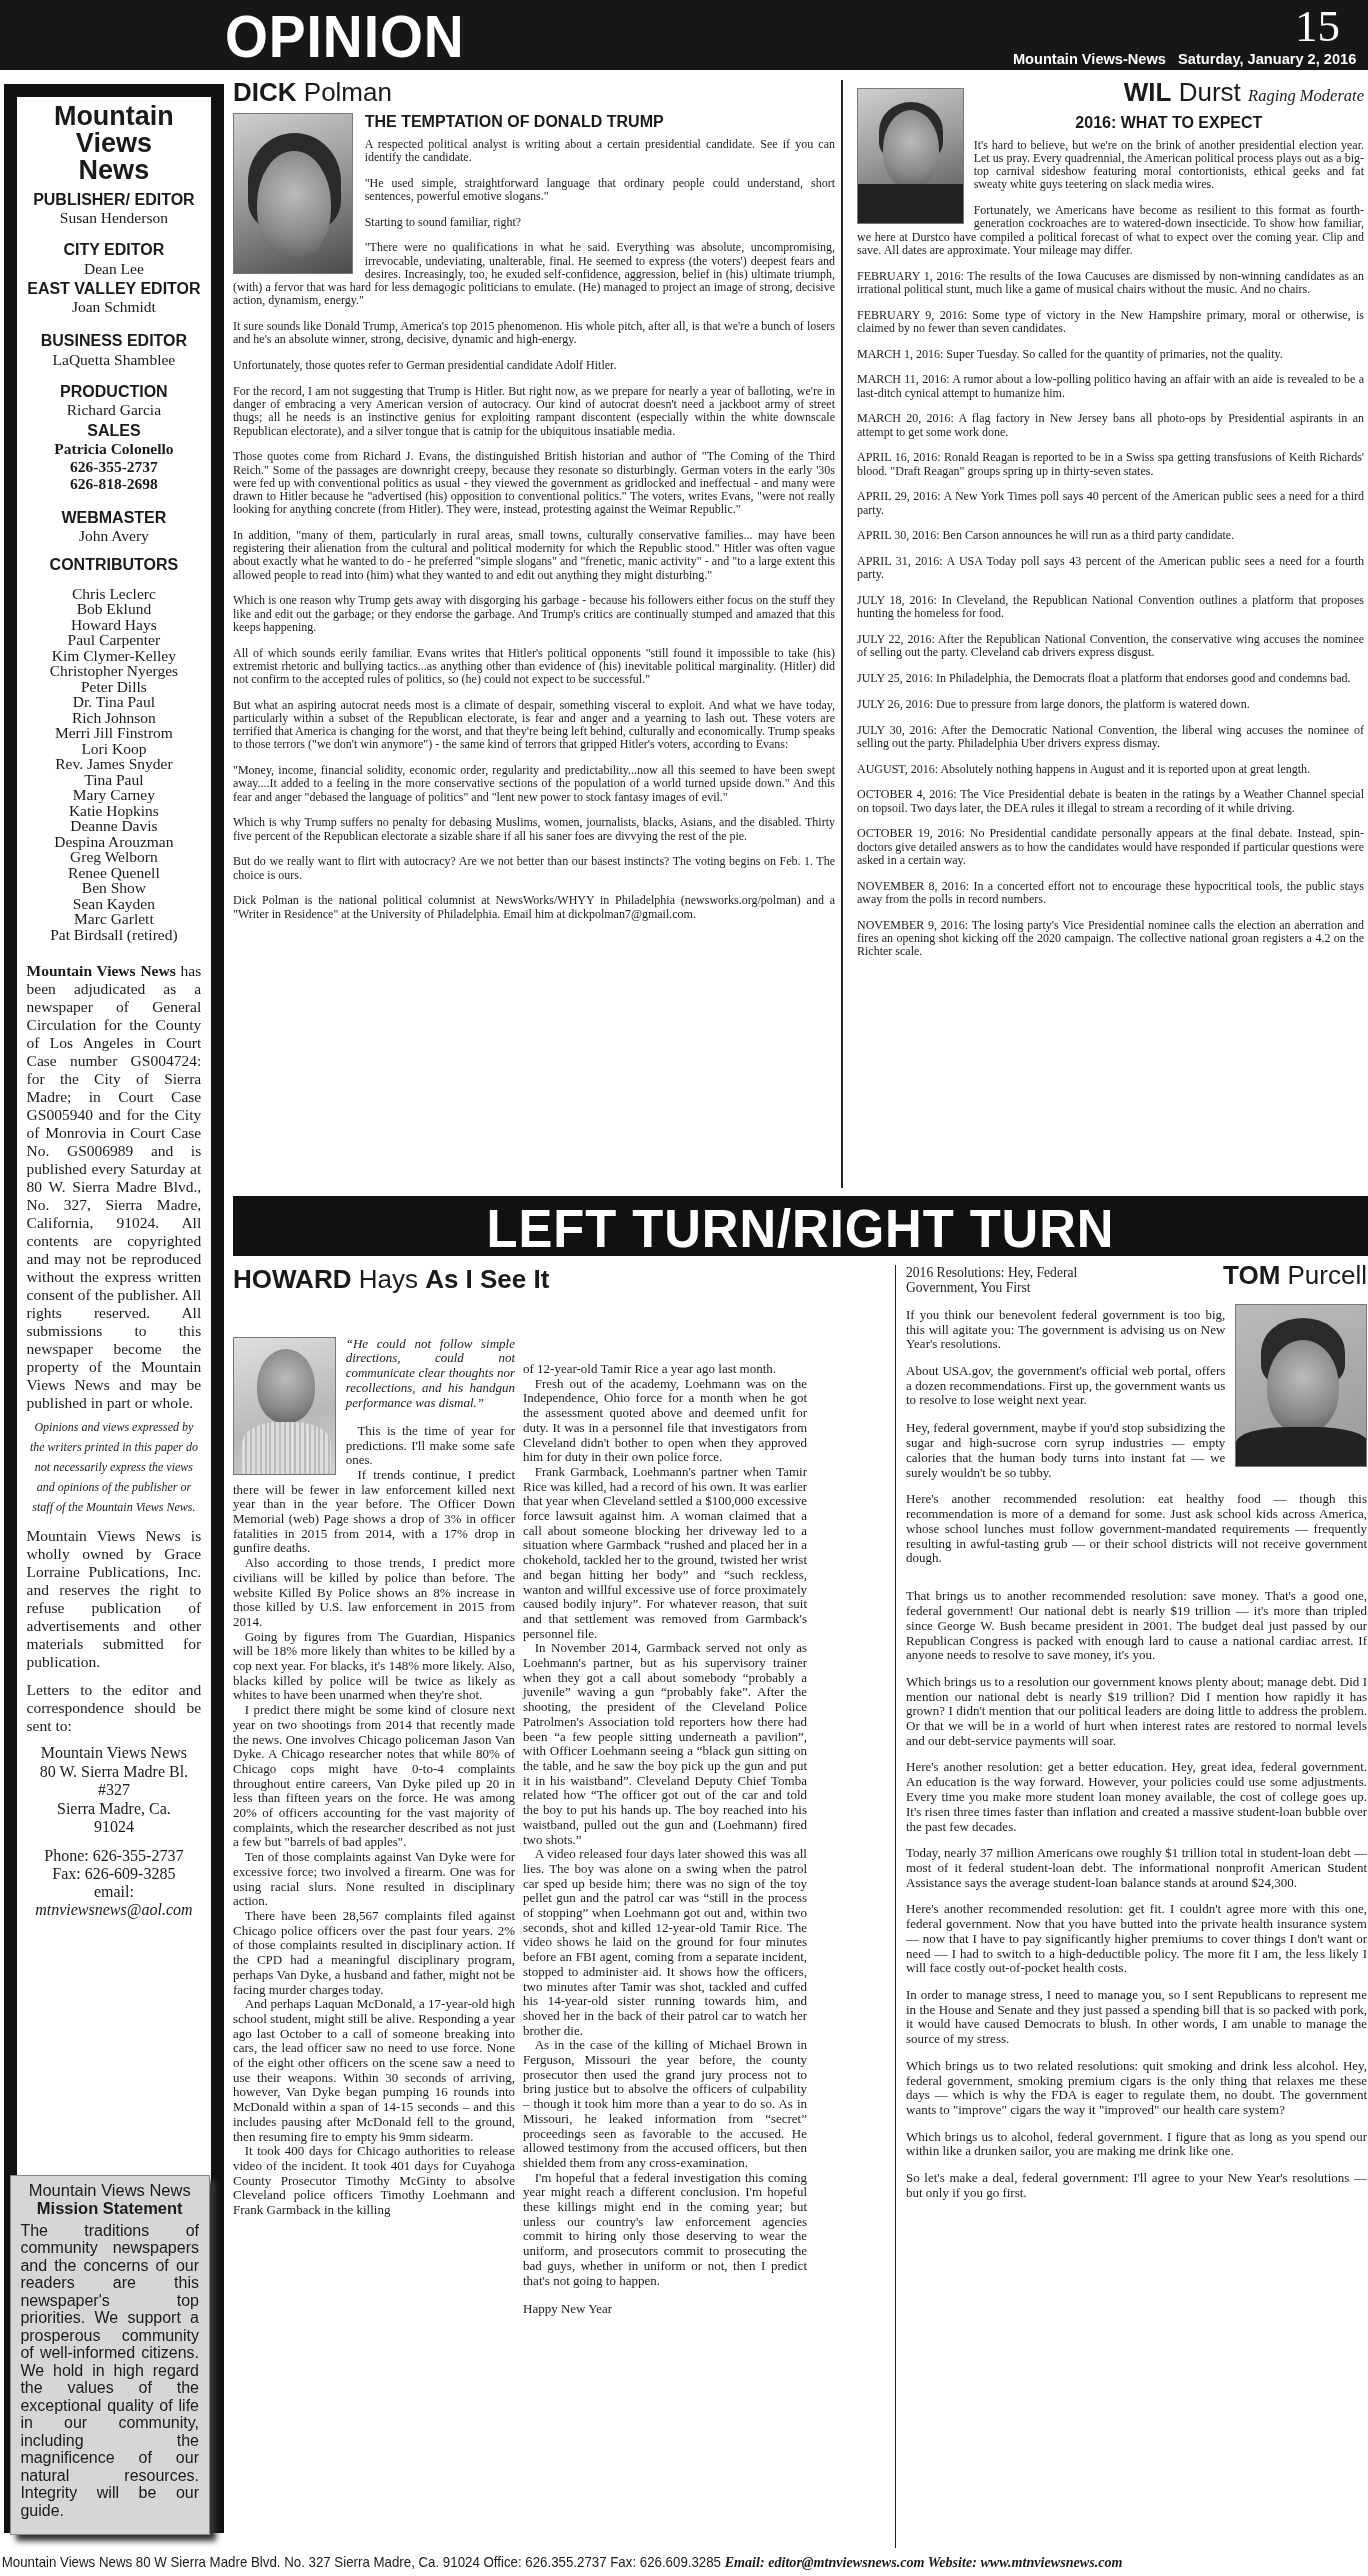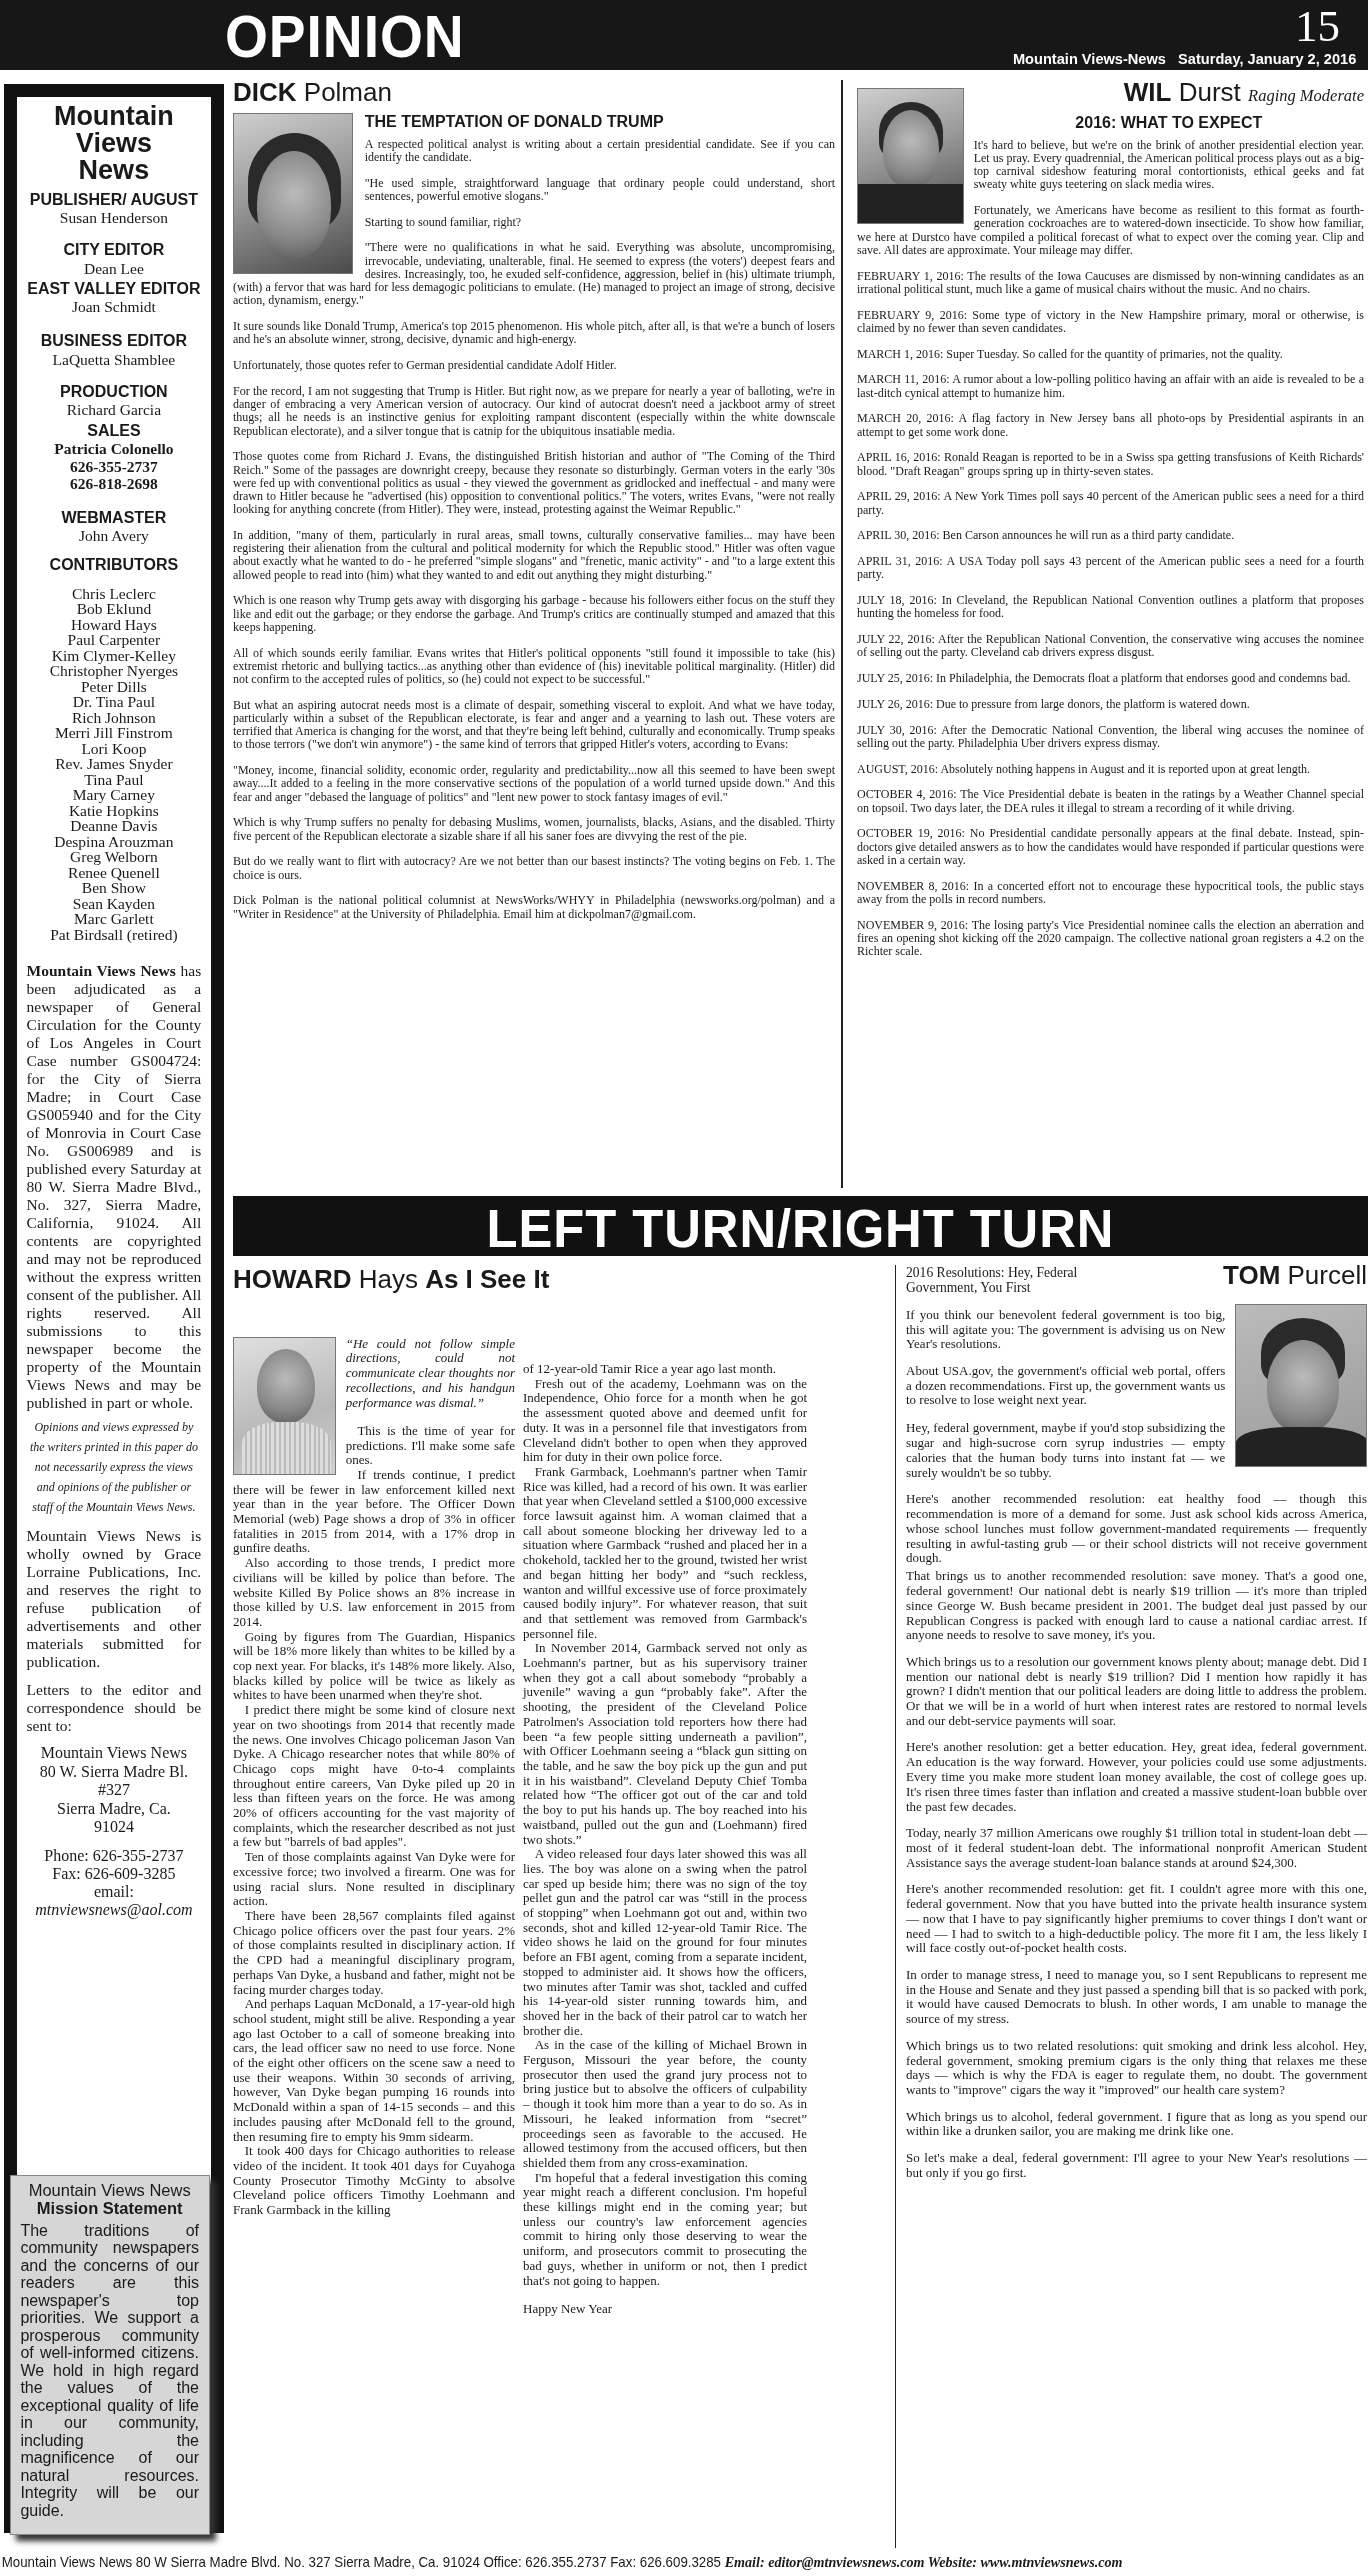--- a/index.html
+++ b/index.html
@@ -64,21 +64,21 @@
   <div class="dateline">Mountain Views-News   Saturday, January 2, 2016</div>
 </div>
 
 <div class="sidebar">
   <div class="sidebar-inner">
     <div class="sb-paper">
       <div>Mountain</div>
       <div>Views</div>
       <div>News</div>
     </div>
-    <div class="sb-role">PUBLISHER/ AUGUST</div>
+    <div class="sb-role">PUBLISHER/ EDITOR</div>
     <div class="sb-name">Susan Henderson</div>
     <div class="sb-role" style="margin-top:13.6px">CITY EDITOR</div>
     <div class="sb-name">Dean Lee</div>
     <div class="sb-role" style="margin-top:1.9px">EAST VALLEY EDITOR</div>
     <div class="sb-name">Joan Schmidt</div>
     <div class="sb-role" style="margin-top:15.5px">BUSINESS EDITOR</div>
     <div class="sb-name">LaQuetta Shamblee</div>
     <div class="sb-role" style="margin-top:13.6px">PRODUCTION</div>
     <div class="sb-name">Richard Garcia</div>
     <div class="sb-role" style="margin-top:1.9px">SALES</div>
@@ -239,21 +239,21 @@
     <div class="byline" style="position:absolute; right:0; top:-1.9px;"><b>TOM</b><span> Purcell</span></div>
   </div>
   <div class="photo" style="float:right; width:132px; height:163px; margin:1.9px 0 5.8px 9.7px; background:linear-gradient(160deg,#bbb,#999);">
     <div class="hair" style="left:25px; top:13.6px; width:84px; height:68px;"></div>
     <div class="face" style="left:31px; top:35px; width:72px; height:93px;"></div>
     <div style="position:absolute; left:0; bottom:0; width:132px; height:39px; background:#222; border-radius:40% 40% 0 0;"></div>
   </div>
   <p style="margin-top:5.8px; margin-bottom:11.7px">If you think our benevolent federal government is too big, this will agitate you: The government is advising us on New Year's resolutions.</p>
   <p style="margin-bottom:13px">About USA.gov, the government's official web portal, offers a dozen recommendations. First up, the government wants us to resolve to lose weight next year.</p>
   <p style="margin-bottom:11.7px">Hey, federal government, maybe if you'd stop subsidizing the sugar and high-sucrose corn syrup industries — empty calories that the human body turns into instant fat — we surely wouldn't be so tubby.</p>
-  <p style="margin-bottom:3px">Here's another recommended resolution: eat healthy food — though this recommendation is more of a demand for some. Just ask school kids across America, whose school lunches must follow government-mandated requirements — frequently resulting in awful-tasting grub — or their school districts will not receive government dough.</p>
+  <p style="margin-bottom:23px">Here's another recommended resolution: eat healthy food — though this recommendation is more of a demand for some. Just ask school kids across America, whose school lunches must follow government-mandated requirements — frequently resulting in awful-tasting grub — or their school districts will not receive government dough.</p>
   <p style="margin-bottom:11.7px">That brings us to another recommended resolution: save money. That's a good one, federal government! Our national debt is nearly $19 trillion — it's more than tripled since George W. Bush became president in 2001. The budget deal just passed by our Republican Congress is packed with enough lard to cause a national cardiac arrest. If anyone needs to resolve to save money, it's you.</p>
   <p style="margin-bottom:11.7px">Which brings us to a resolution our government knows plenty about; manage debt. Did I mention our national debt is nearly $19 trillion? Did I mention how rapidly it has grown? I didn't mention that our political leaders are doing little to address the problem. Or that we will be in a world of hurt when interest rates are restored to normal levels and our debt-service payments will soar.</p>
   <p style="margin-bottom:11.7px">Here's another resolution: get a better education. Hey, great idea, federal government. An education is the way forward. However, your policies could use some adjustments. Every time you make more student loan money available, the cost of college goes up. It's risen three times faster than inflation and created a massive student-loan bubble over the past few decades.</p>
   <p style="margin-bottom:11.7px">Today, nearly 37 million Americans owe roughly $1 trillion total in student-loan debt — most of it federal student-loan debt. The informational nonprofit American Student Assistance says the average student-loan balance stands at around $24,300.</p>
   <p style="margin-bottom:11.7px">Here's another recommended resolution: get fit. I couldn't agree more with this one, federal government. Now that you have butted into the private health insurance system — now that I have to pay significantly higher premiums to cover things I don't want or need — I had to switch to a high-deductible policy. The more fit I am, the less likely I will face costly out-of-pocket health costs.</p>
   <p style="margin-bottom:11.7px">In order to manage stress, I need to manage you, so I sent Republicans to represent me in the House and Senate and they just passed a spending bill that is so packed with pork, it would have caused Democrats to blush. In other words, I am unable to manage the source of my stress.</p>
   <p style="margin-bottom:11.7px">Which brings us to two related resolutions: quit smoking and drink less alcohol. Hey, federal government, smoking premium cigars is the only thing that relaxes me these days — which is why the FDA is eager to regulate them, no doubt. The government wants to "improve" cigars the way it "improved" our health care system?</p>
   <p style="margin-bottom:11.7px">Which brings us to alcohol, federal government. I figure that as long as you spend our within like a drunken sailor, you are making me drink like one.</p>
   <p style="margin-bottom:0">So let's make a deal, federal government: I'll agree to your New Year's resolutions — but only if you go first.</p>
 </div>

